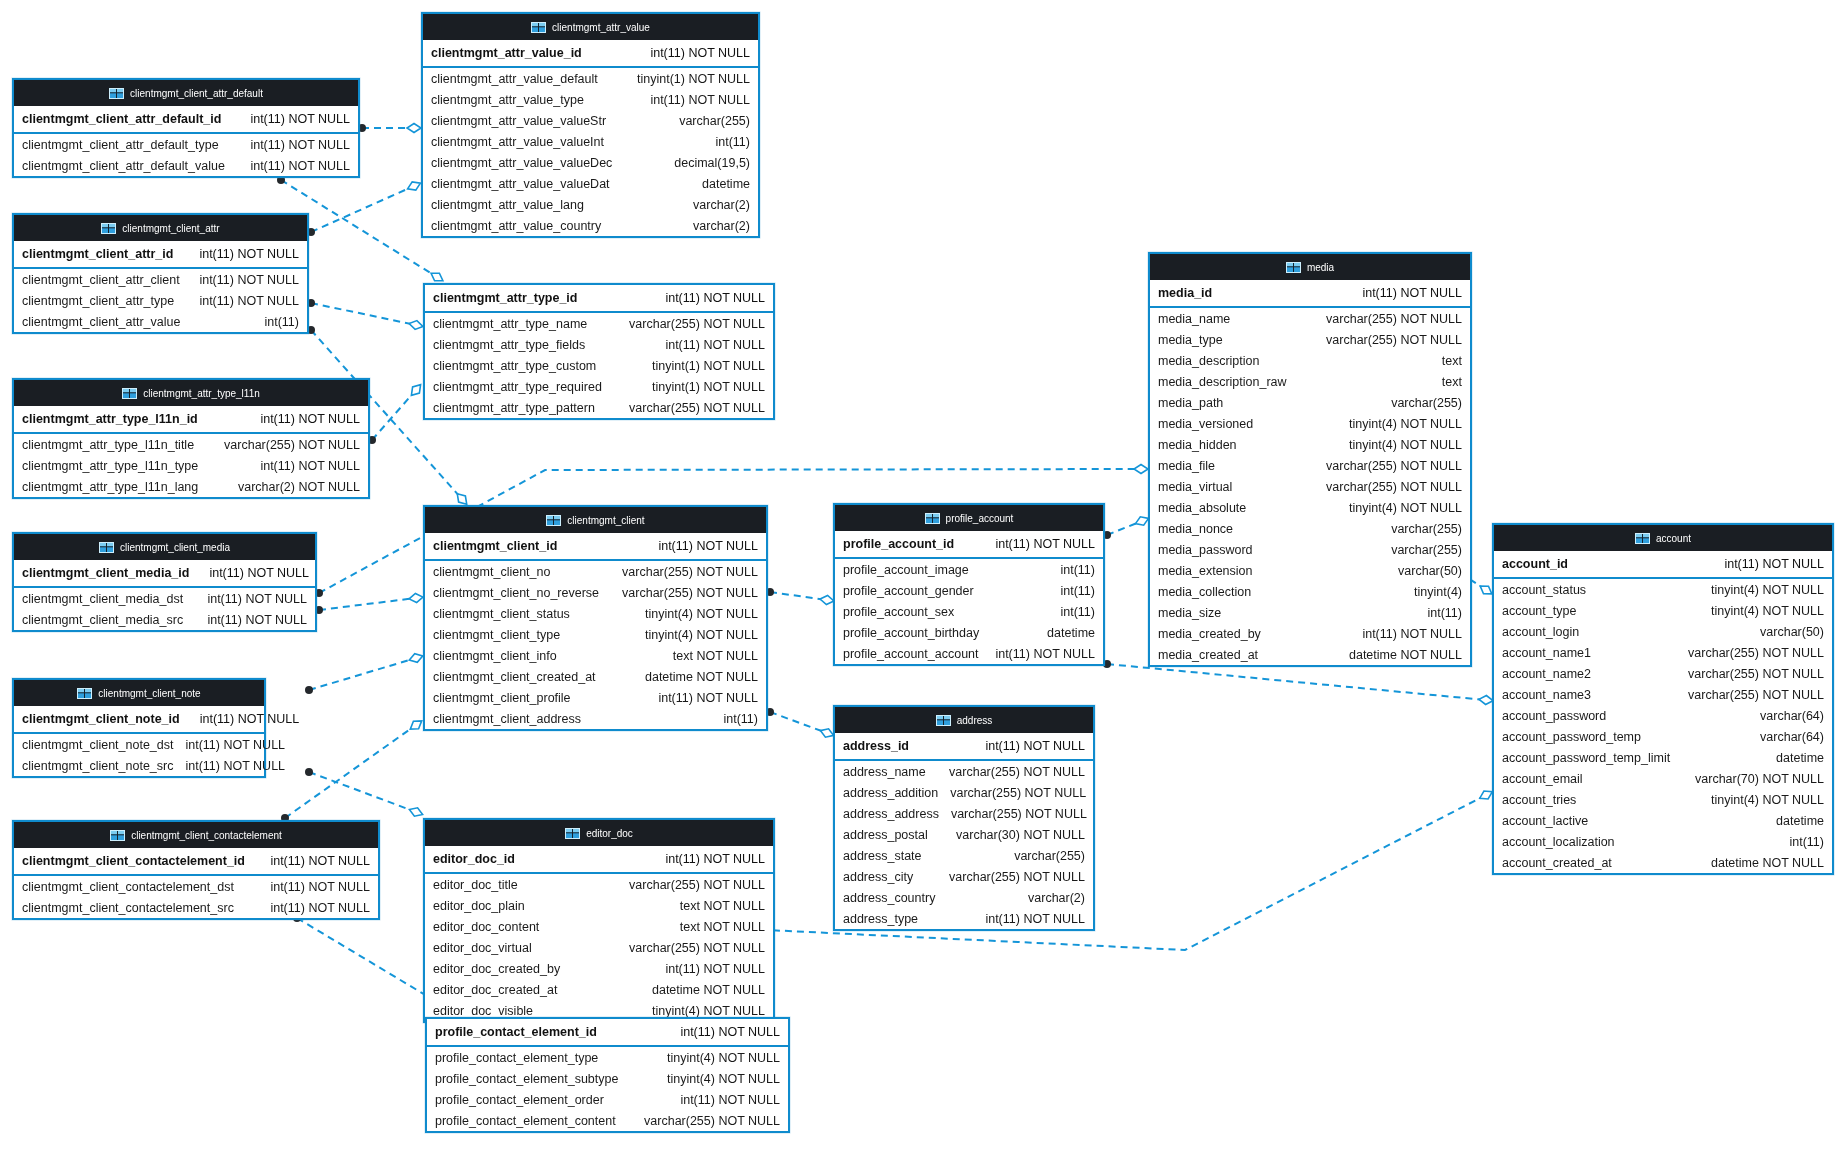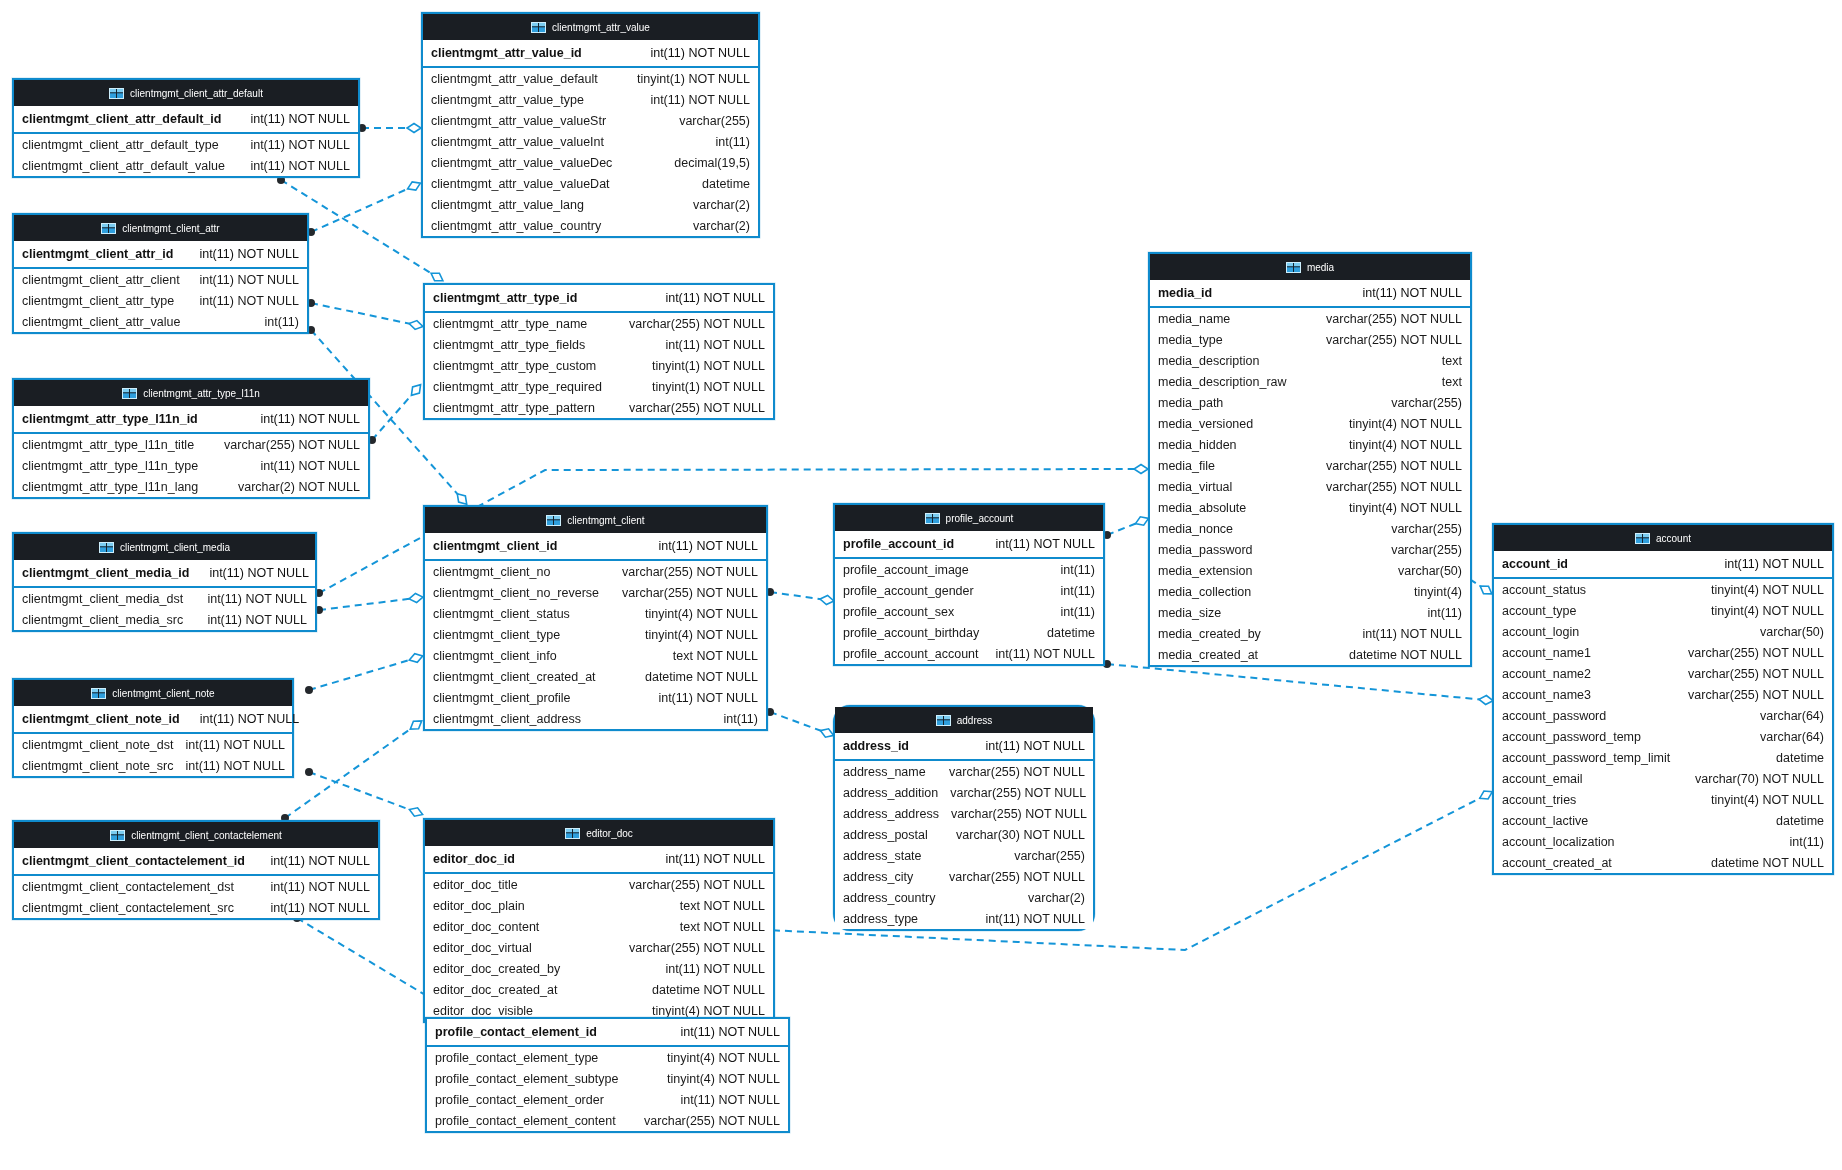--- a/index.html
+++ b/index.html
@@ -280,21 +280,21 @@
       </div>
       <div class="t-row">
         <span class="cname">clientmgmt_client_media_dst</span>
         <span class="ctype">int(11) NOT NULL</span>
       </div>
       <div class="t-row">
         <span class="cname">clientmgmt_client_media_src</span>
         <span class="ctype">int(11) NOT NULL</span>
       </div>
     </div>
-    <div class="table" style="left: 12px; top: 678px; width: 282px;">
+    <div class="table" style="left: 12px; top: 678px; width: 254px;">
       <div class="t-header">
         <span class="ticon">
           <svg width="15" height="11" viewBox="0 0 15 11" aria-hidden="true">
             <rect x="0.5" y="0.5" width="14" height="10" fill="#2f9fdd" stroke="#cdeffd" stroke-width="1"></rect>
             <rect x="1" y="1" width="13" height="3.6" fill="#7bcdf2"></rect>
             <line x1="7.5" y1="1" x2="7.5" y2="10" stroke="#14222c" stroke-width="1"></line>
             <line x1="1" y1="4.8" x2="14" y2="4.8" stroke="#14222c" stroke-width="1"></line>
           </svg>
         </span>
         <span>clientmgmt_client_note</span>
@@ -509,21 +509,21 @@
       </div>
       <div class="t-row">
         <span class="cname">profile_account_birthday</span>
         <span class="ctype">datetime</span>
       </div>
       <div class="t-row">
         <span class="cname">profile_account_account</span>
         <span class="ctype">int(11) NOT NULL</span>
       </div>
     </div>
-    <div class="table" style="left: 833px; top: 705px; width: 262px; border-radius: 17px;">
+    <div class="table" style="left: 833px; top: 705px; width: 262px;">
       <div class="t-header">
         <span class="ticon">
           <svg width="15" height="11" viewBox="0 0 15 11" aria-hidden="true">
             <rect x="0.5" y="0.5" width="14" height="10" fill="#2f9fdd" stroke="#cdeffd" stroke-width="1"></rect>
             <rect x="1" y="1" width="13" height="3.6" fill="#7bcdf2"></rect>
             <line x1="7.5" y1="1" x2="7.5" y2="10" stroke="#14222c" stroke-width="1"></line>
             <line x1="1" y1="4.8" x2="14" y2="4.8" stroke="#14222c" stroke-width="1"></line>
           </svg>
         </span>
         <span>address</span>

